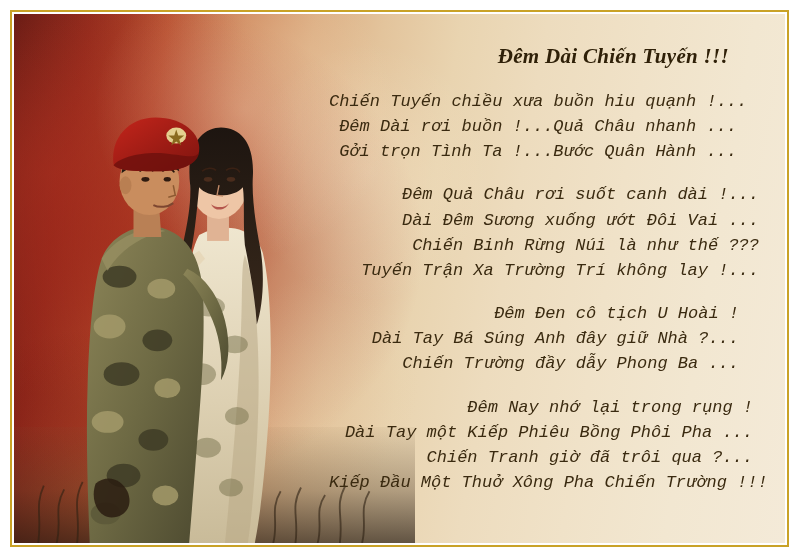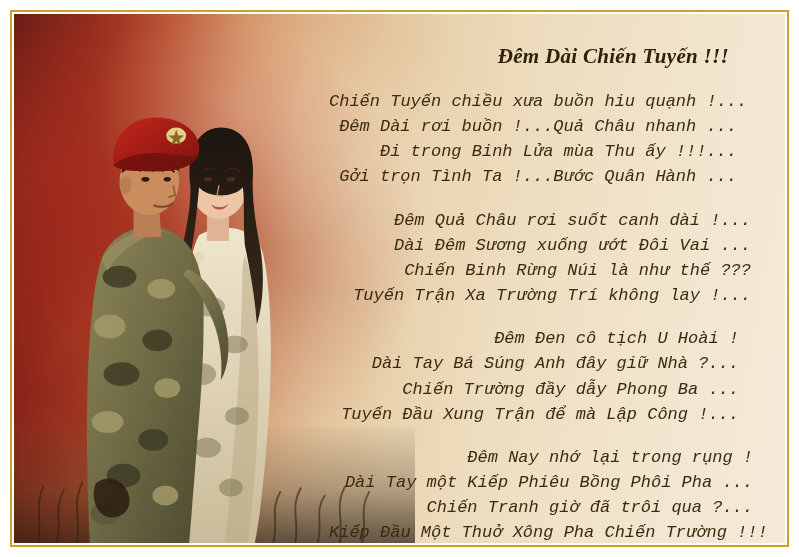--- a/index.html
+++ b/index.html
@@ -125,21 +125,21 @@
   }
   .stanza .line {
     font-family: Liberation Mono, monospace;
     font-style: italic;
     font-size: 17px;
     line-height: 1.48;
     color: #3a2a10;
     white-space: nowrap;
   }
   .stanza.s1 { margin-right: 22px; }
-  .stanza.s2 { margin-right: 8px; }
+  .stanza.s2 { margin-right: 0; }
   .stanza.s3 { margin-right: 20px; }
   .stanza.s4 { margin-right: 6px; }
 </style>
 </head>
 <body>
 
 <div class="poster">
 
   <div class="frame"></div>
 
@@ -273,36 +273,34 @@
         <path d="M46 440 C 58 430, 72 436, 78 448 C 84 462, 76 474, 62 474 C 48 474, 40 456, 46 440 Z" fill="#2a1c10" opacity="0.85"></path>
       </g>
     </svg>
 
     <div class="poem">
       <div class="poem-title">Đêm Dài Chiến Tuyến !!!</div>
 
       <div class="stanza s1">
         <div class="line">Chiến Tuyến chiều xưa buồn hiu quạnh !...</div>
         <div class="line">Đêm Dài rơi buồn !...Quả Châu nhanh ...</div>
-        <div class="line">Đi trong Binh Lửa mùa Thu ấy !!!...</div>
         <div class="line">Gởi trọn Tình Ta !...Bước Quân Hành ...</div>
       </div>
 
       <div class="stanza s2">
         <div class="line">Đêm Quả Châu rơi suốt canh dài !...</div>
         <div class="line">Dài Đêm Sương xuống ướt Đôi Vai ...</div>
         <div class="line">Chiến Binh Rừng Núi là như thế ???</div>
         <div class="line">Tuyến Trận Xa Trường Trí không lay !...</div>
       </div>
 
       <div class="stanza s3">
         <div class="line">Đêm Đen cô tịch U Hoài !</div>
         <div class="line">Dài Tay Bá Súng Anh đây giữ Nhà ?...</div>
         <div class="line">Chiến Trường đầy dẫy Phong Ba ...</div>
-        <div class="line">Tuyến Đầu Xung Trận để mà Lập Công !...</div>
       </div>
 
       <div class="stanza s4">
         <div class="line">Đêm Nay nhớ lại trong rụng !</div>
         <div class="line">Dài Tay một Kiếp Phiêu Bồng Phôi Pha ...</div>
         <div class="line">Chiến Tranh giờ đã trôi qua ?...</div>
         <div class="line">Kiếp Đầu Một Thuở Xông Pha Chiến Trường !!!</div>
       </div>
 
     </div>

